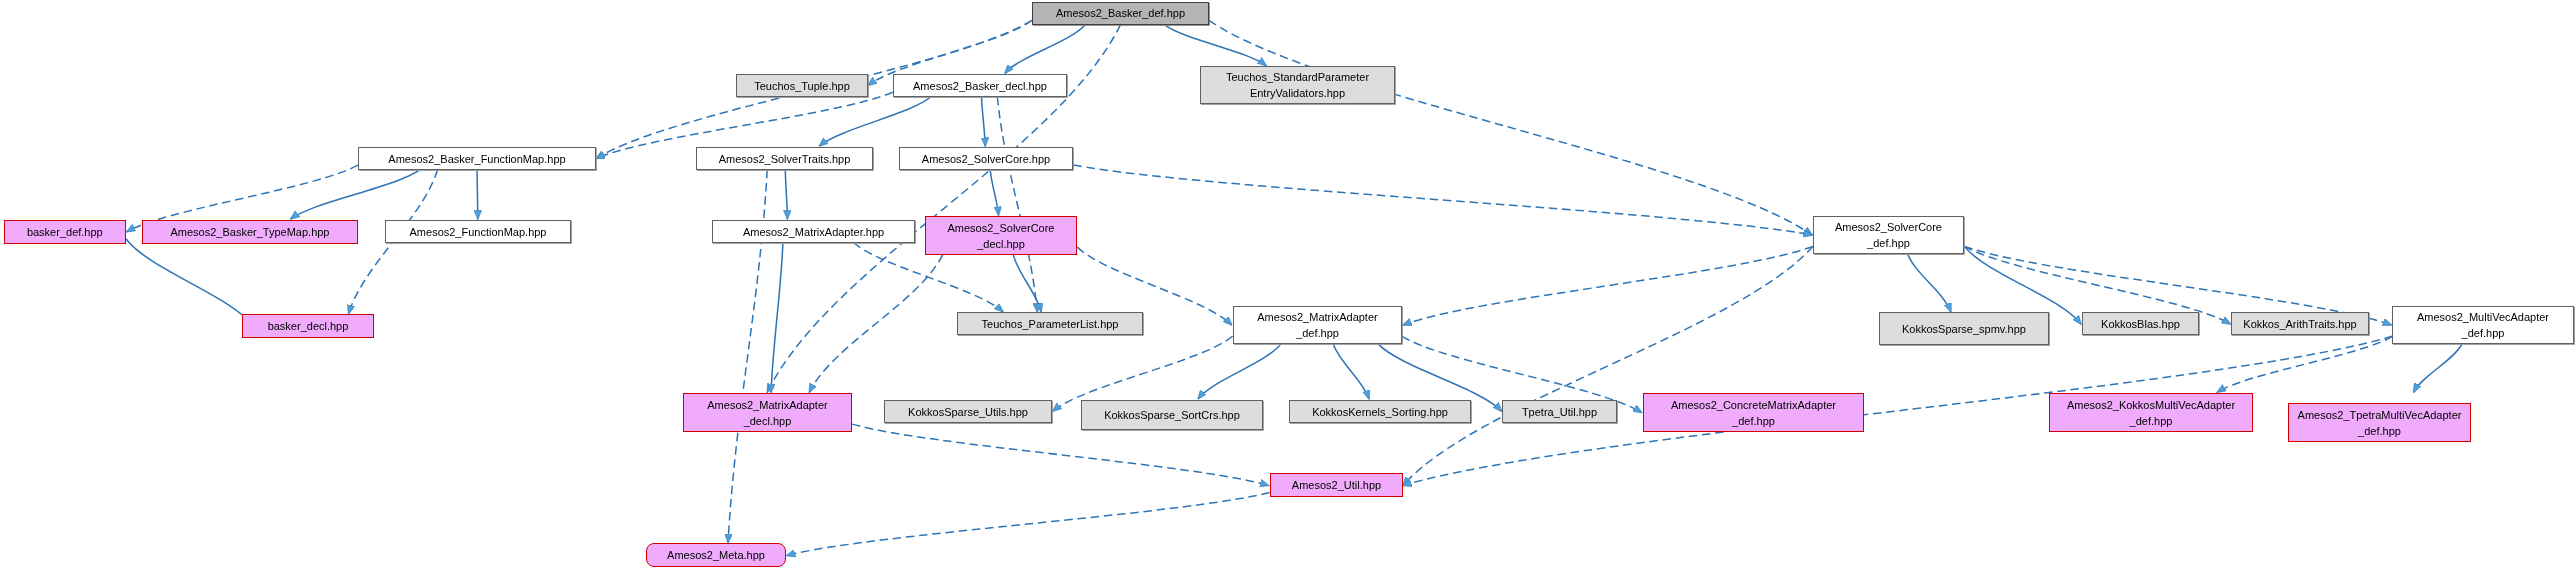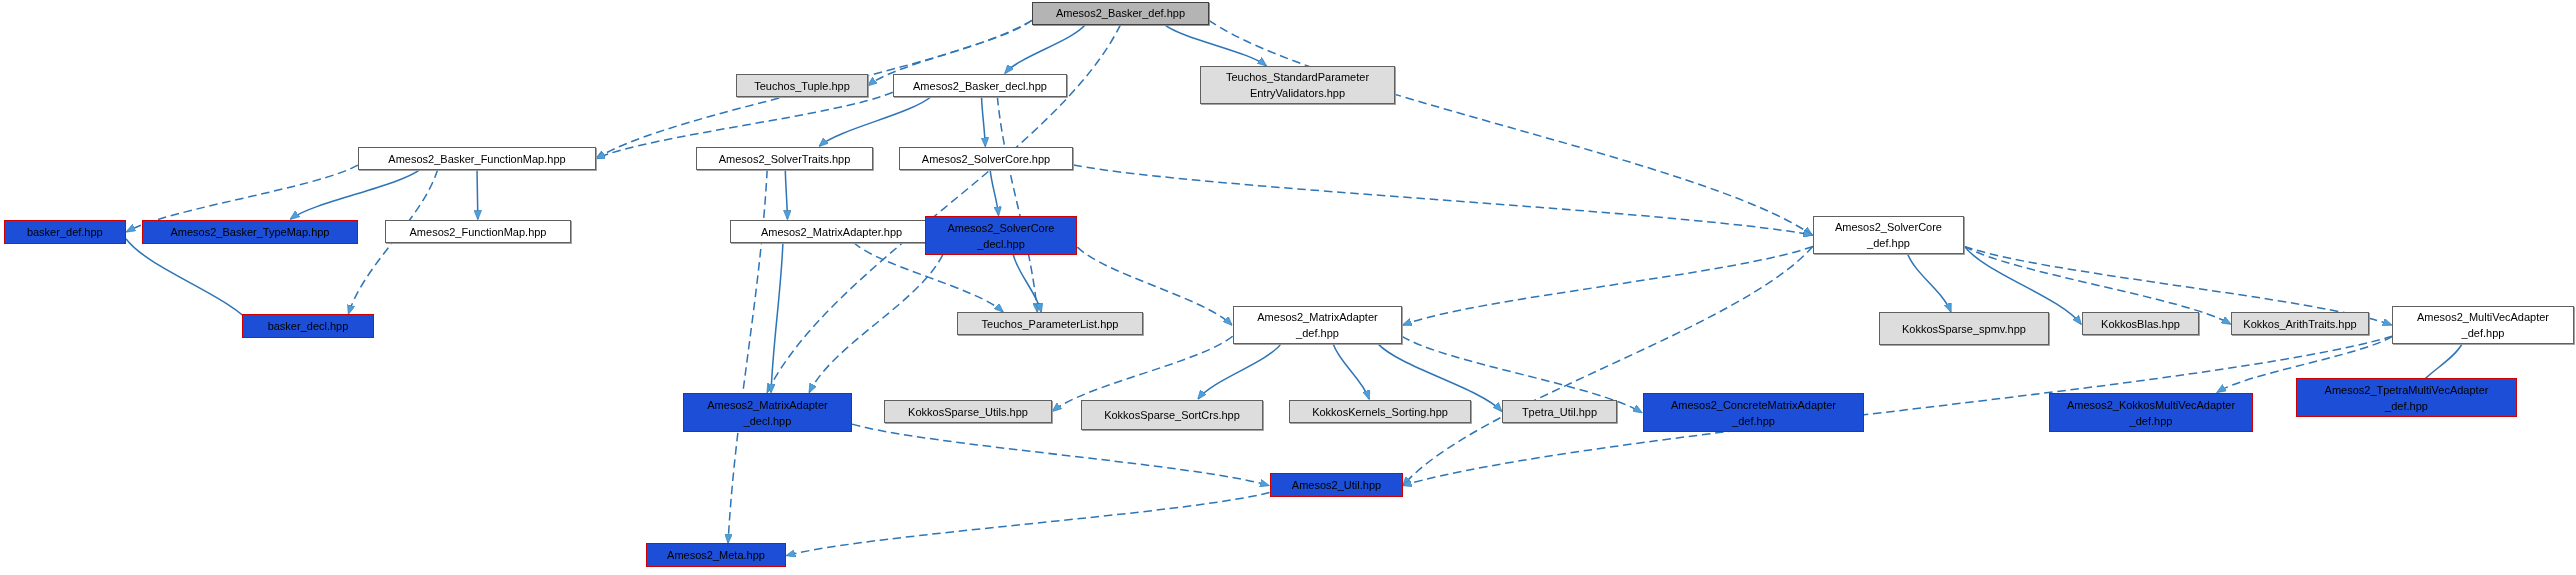--- a/index.html
+++ b/index.html
@@ -40,21 +40,21 @@
     background: #dddddd;
     border: 0.9px solid #606060;
     box-shadow: 0.9px 0.9px 0 0 #9a9a9a;
   }
   .node.white {
     background: #ffffff;
     border: 0.9px solid #606060;
     box-shadow: 0.9px 0.9px 0 0 #9a9a9a;
   }
   .node.red {
-    background: #1d4ed8;
+    background: #f0abfc;
     border: 1.9px solid #d00000;
   }
   .node.root {
     background: #b4b4b4;
     border: 0.9px solid #404040;
     box-shadow: 0.9px 0.9px 0 0 #8a8a8a;
   }
   .node .lbl {
     display: block;
     padding: 0 4.7px;
@@ -120,21 +120,21 @@
       <div class="node gray" style="left: 1200px; top: 66px; width: 195px; height: 38px;"><span class="lbl">Teuchos_StandardParameter
 EntryValidators.hpp</span></div>
       <div class="node white" style="left: 358px; top: 147px; width: 238px; height: 23px;"><span class="lbl">Amesos2_Basker_FunctionMap.hpp</span></div>
       <div class="node white" style="left: 696px; top: 147px; width: 177px; height: 23px;"><span class="lbl">Amesos2_SolverTraits.hpp</span></div>
       <div class="node white" style="left: 899px; top: 147px; width: 174px; height: 23px;"><span class="lbl">Amesos2_SolverCore.hpp</span></div>
       <div class="node white" style="left: 1813px; top: 216px; width: 151px; height: 38px;"><span class="lbl">Amesos2_SolverCore
 _def.hpp</span></div>
       <div class="node red" style="left: 3.8px; top: 220px; width: 122px; height: 24px;"><span class="lbl">basker_def.hpp</span></div>
       <div class="node red" style="left: 142px; top: 220px; width: 216px; height: 24px;"><span class="lbl">Amesos2_Basker_TypeMap.hpp</span></div>
       <div class="node white" style="left: 385px; top: 220px; width: 186px; height: 23px;"><span class="lbl">Amesos2_FunctionMap.hpp</span></div>
-      <div class="node white" style="left: 730px; top: 220px; width: 203px; height: 23px;"><span class="lbl">Amesos2_MatrixAdapter.hpp</span></div>
+      <div class="node white" style="left: 712px; top: 220px; width: 203px; height: 23px;"><span class="lbl">Amesos2_MatrixAdapter.hpp</span></div>
       <div class="node red" style="left: 925px; top: 216px; width: 152px; height: 39px;"><span class="lbl">Amesos2_SolverCore
 _decl.hpp</span></div>
       <div class="node red" style="left: 242px; top: 314px; width: 132px; height: 24px;"><span class="lbl">basker_decl.hpp</span></div>
       <div class="node gray" style="left: 957px; top: 312px; width: 186px; height: 23px;"><span class="lbl">Teuchos_ParameterList.hpp</span></div>
       <div class="node white" style="left: 1233px; top: 306px; width: 169px; height: 38px;"><span class="lbl">Amesos2_MatrixAdapter
 _def.hpp</span></div>
       <div class="node gray" style="left: 1879px; top: 312px; width: 170px; height: 33px;"><span class="lbl">KokkosSparse_spmv.hpp</span></div>
       <div class="node gray" style="left: 2082px; top: 312px; width: 117px; height: 23px;"><span class="lbl">KokkosBlas.hpp</span></div>
       <div class="node gray" style="left: 2231px; top: 312px; width: 138px; height: 23px;"><span class="lbl">Kokkos_ArithTraits.hpp</span></div>
       <div class="node white" style="left: 2392px; top: 306px; width: 182px; height: 38px;"><span class="lbl">Amesos2_MultiVecAdapter
@@ -142,19 +142,19 @@
       <div class="node red" style="left: 683px; top: 393px; width: 169px; height: 39px;"><span class="lbl">Amesos2_MatrixAdapter
 _decl.hpp</span></div>
       <div class="node gray" style="left: 884px; top: 400px; width: 168px; height: 23px;"><span class="lbl">KokkosSparse_Utils.hpp</span></div>
       <div class="node gray" style="left: 1081px; top: 400px; width: 182px; height: 30px;"><span class="lbl">KokkosSparse_SortCrs.hpp</span></div>
       <div class="node gray" style="left: 1289px; top: 400px; width: 182px; height: 23px;"><span class="lbl">KokkosKernels_Sorting.hpp</span></div>
       <div class="node gray" style="left: 1502px; top: 400px; width: 115px; height: 23px;"><span class="lbl">Tpetra_Util.hpp</span></div>
       <div class="node red" style="left: 1643px; top: 393px; width: 221px; height: 39px;"><span class="lbl">Amesos2_ConcreteMatrixAdapter
 _def.hpp</span></div>
       <div class="node red" style="left: 2049px; top: 393px; width: 204px; height: 39px;"><span class="lbl">Amesos2_KokkosMultiVecAdapter
 _def.hpp</span></div>
-      <div class="node red" style="left: 2288px; top: 378px; width: 221px; height: 39px; margin-left: 8px;"><span class="lbl">Amesos2_TpetraMultiVecAdapter
+      <div class="node red" style="left: 2288px; top: 403px; width: 183px; height: 39px;"><span class="lbl">Amesos2_TpetraMultiVecAdapter
 _def.hpp</span></div>
       <div class="node red" style="left: 1270px; top: 473px; width: 133px; height: 24px;"><span class="lbl">Amesos2_Util.hpp</span></div>
-      <div class="node red" style="left: 646px; top: 543px; width: 140px; height: 24px;"><span class="lbl">Amesos2_Meta.hpp</span></div>
+      <div class="node red" style="left: 646px; top: 543px; width: 140px; height: 24px; border-radius: 8px;"><span class="lbl">Amesos2_Meta.hpp</span></div>
     </div>
 </div>
 
 
 </body></html>

